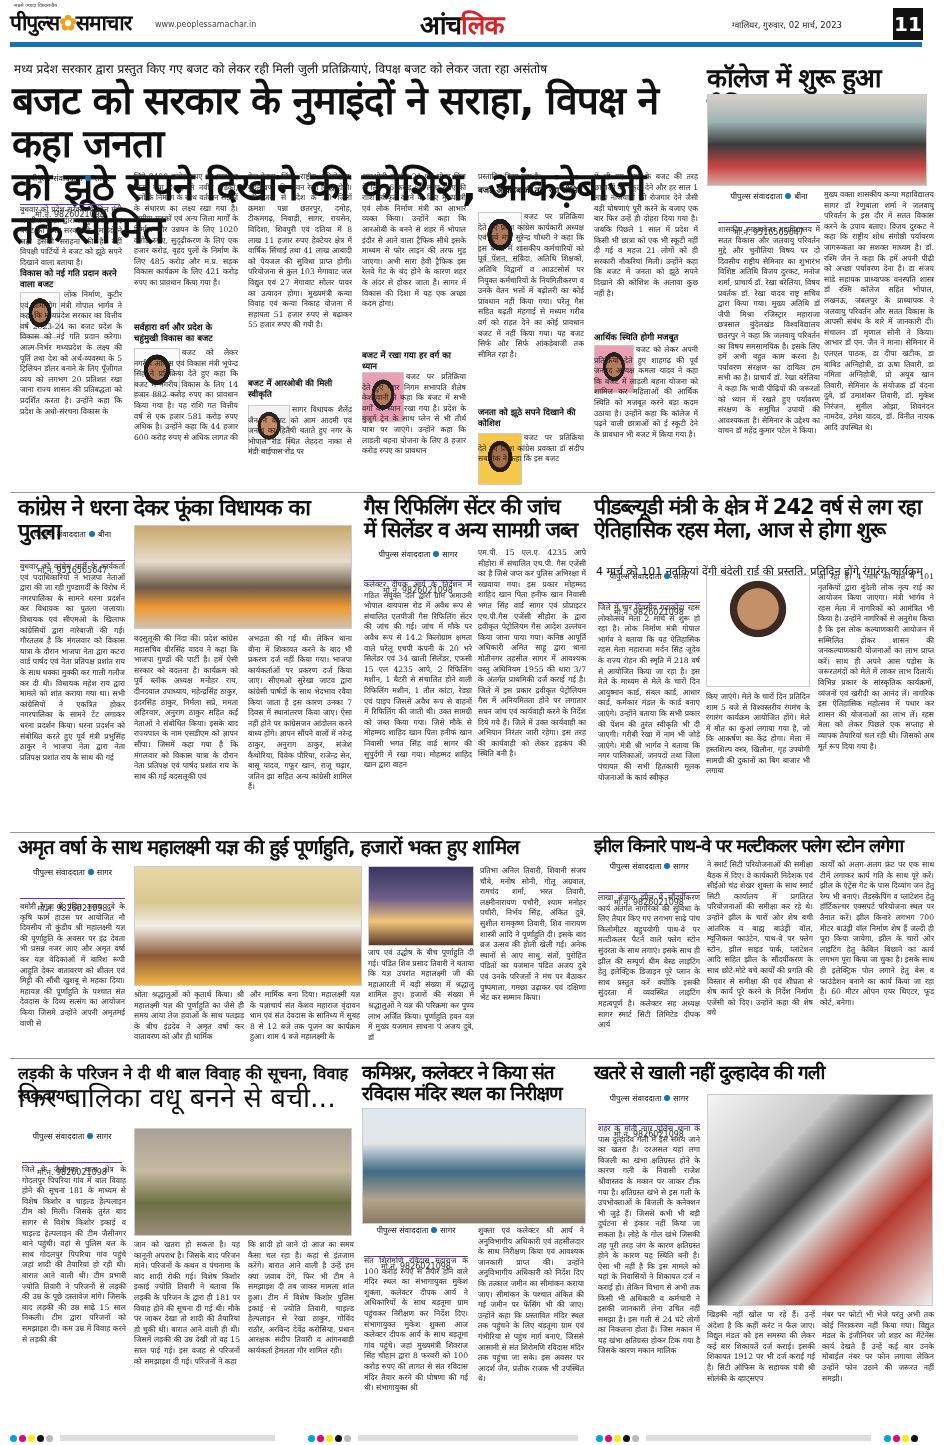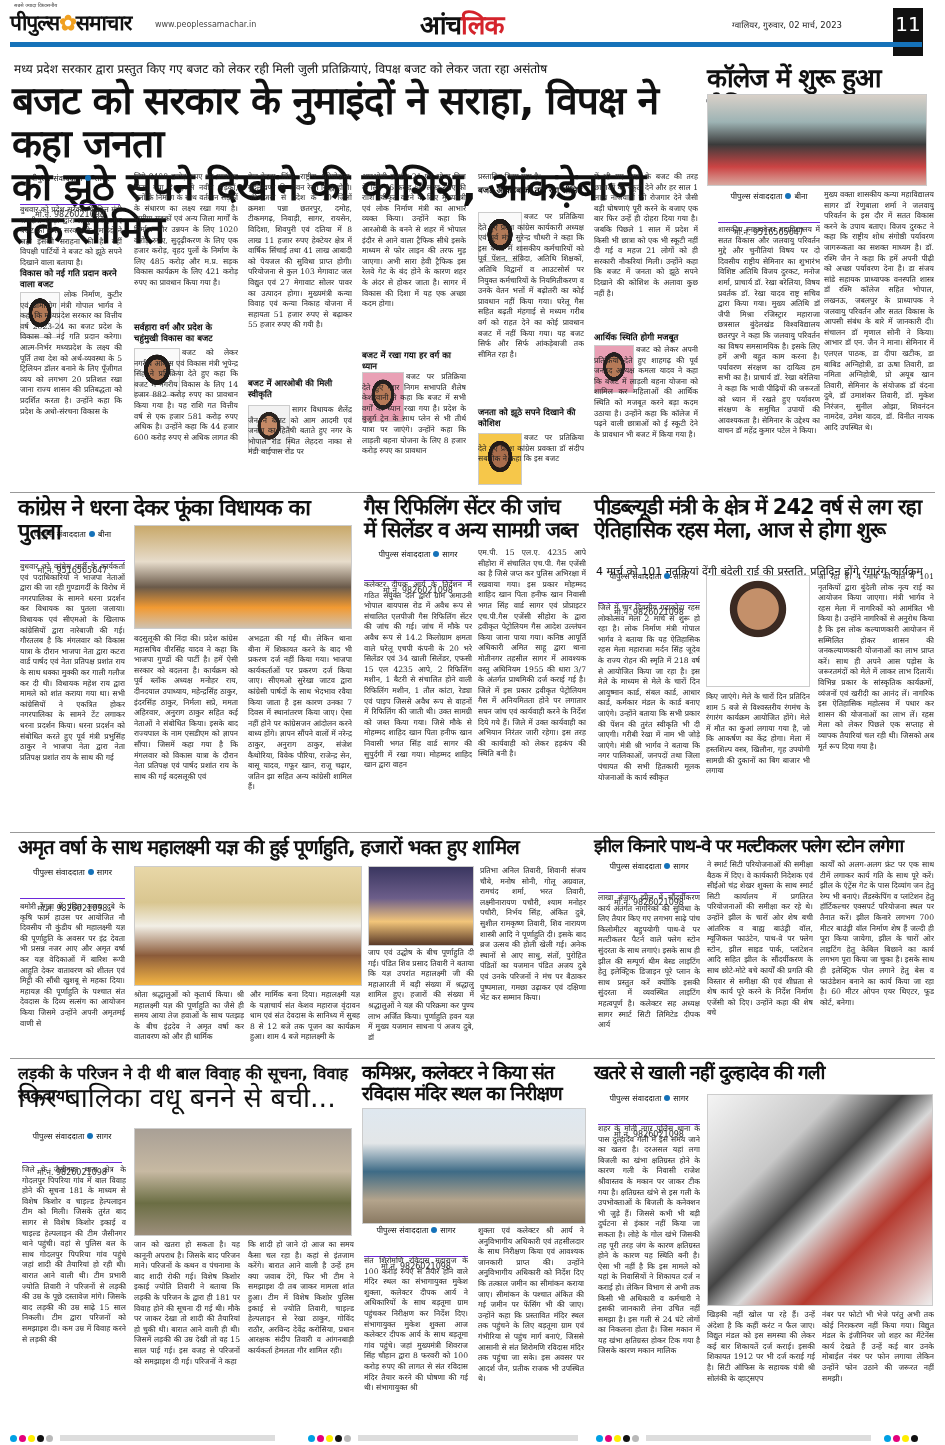--- a/index.html
+++ b/index.html
@@ -6,21 +6,21 @@
 body{width:945px;height:1445px;background:#fff;font-family:"DejaVu Sans","Liberation Sans",sans-serif;color:#111;position:relative;overflow:hidden}
 .abs{position:absolute}
 .masthead{left:0;top:0;width:945px;height:48px}
 .logo{left:10px;top:8px;font-size:21px;font-weight:bold;color:#111;letter-spacing:-1px;font-family:"DejaVu Serif",serif}
 .logo .dot{color:#f0a020}
 .tagline{left:14px;top:2px;font-size:5px;color:#333}
 .url{left:155px;top:20px;font-size:8px;color:#444}
 .section{left:420px;top:6px;font-size:26px;font-weight:bold;font-family:"DejaVu Sans",sans-serif;letter-spacing:-1px}
 .section .a{color:#111}.section .b{color:#d4232b}
 .dateline{left:732px;top:19px;font-size:8.5px;color:#222}
-.pageno{left:893px;top:8px;width:30px;height:48px;background:#111;color:#fff;font-size:20px;font-weight:normal;text-align:center;line-height:32px}
+.pageno{left:893px;top:8px;width:30px;height:32px;background:#111;color:#fff;font-size:20px;font-weight:bold;text-align:center;line-height:32px}
 .rule{left:10px;top:42px;width:912px;height:5px;background:#1572b9}
 .kicker{font-size:12px;color:#111}
 .hed{font-weight:bold;line-height:1.1;letter-spacing:-1px;color:#111}
 .byline{font-size:8px;text-align:center;border-bottom:1px solid #6d28d9;padding-bottom:21px;color:#111}
 .byline .bdot{display:inline-block;width:6px;height:6px;border-radius:50%;background:#1572b9;margin:0 3px}
 .mob{font-size:8px;text-align:center;color:#333;margin-top:3px}
 .col{font-size:7.6px;line-height:10.6px;text-align:justify;color:#222;overflow:hidden;font-family:"DejaVu Serif",serif}
 .sub{font-weight:bold;font-size:8.5px;line-height:11px;color:#111;font-family:"DejaVu Sans",sans-serif}
 .photo{background:linear-gradient(135deg,#b8a58a,#6d5a47 50%,#a48b6d);border:1px solid #ccc}
 .photo.seminar{background:linear-gradient(180deg,#d8d0c8 0%,#9db3b4 30%,#3b3b3b 55%,#c44 80%,#d9a9a0 100%)}

